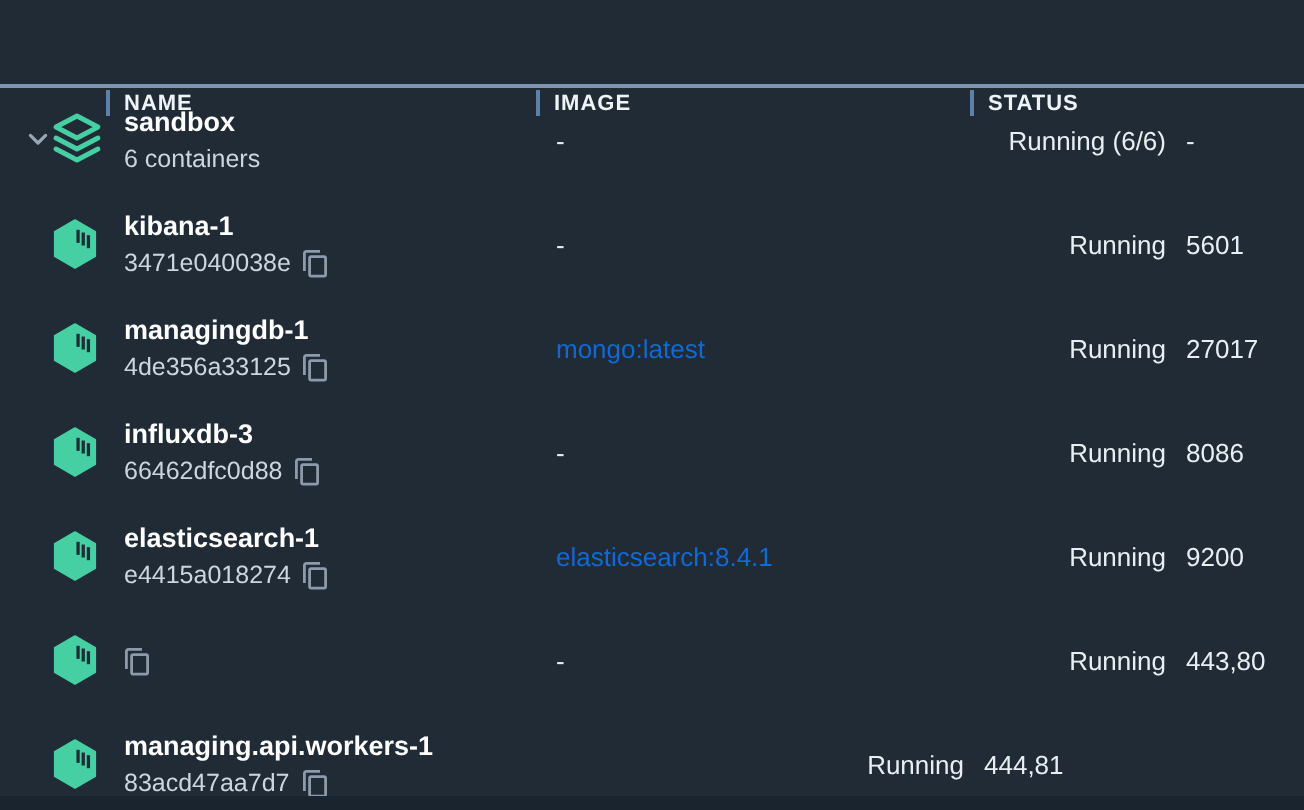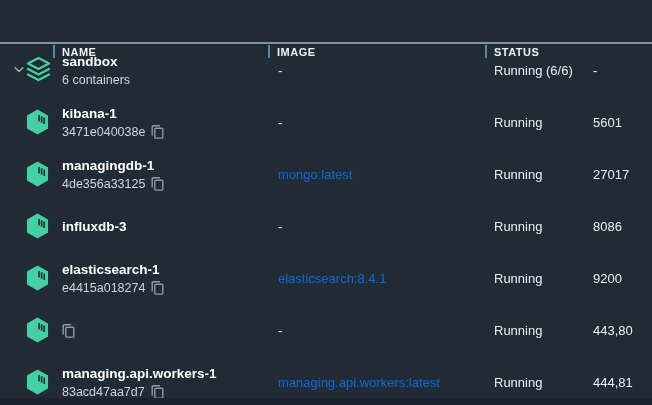--- a/index.html
+++ b/index.html
@@ -53,21 +53,21 @@
     position:absolute;left:62px;top:50%;transform:translateY(-50%);
     display:flex;flex-direction:column;white-space:nowrap;
   }
   .cname{color:var(--name-text);font-size:13.5px;font-weight:700;line-height:17px;}
   .csub{
     color:var(--sub-text);font-size:12.5px;line-height:16px;margin-top:2px;
     display:flex;align-items:flex-end;gap:6px;
   }
   .image-cell{padding-left:13px;font-size:13px;color:var(--cell-text);white-space:nowrap;}
   .image-cell .img-link{color:var(--link);}
-  .status-cell{padding-left:12px;font-size:13px;color:var(--cell-text);white-space:nowrap;}
+  .status-cell{padding-left:12px;font-size:13px;color:var(--cell-text);white-space:nowrap;text-align:right;}
   .ports-cell{padding-left:10px;font-size:13px;color:var(--cell-text);white-space:nowrap;}
   .bottom-strip{
     position:absolute;left:0;bottom:0;width:652px;height:7px;background:var(--bottom);
   }
 </style>
 </head>
 <body>
 
 <div class="table">
   <div class="header">
@@ -181,20 +181,31 @@
     <polygon points="12,0 23,6.3 23,19.7 12,26 1,19.7 1,6.3" fill="var(--teal)"></polygon>
     <g stroke="var(--bg)" stroke-width="1.7">
       <line x1="13.6" y1="5.6" x2="13.6" y2="12.4"></line>
       <line x1="16.3" y1="7.0" x2="16.3" y2="13.8"></line>
       <line x1="19.0" y1="8.4" x2="19.0" y2="15.2"></line>
     </g>
   </svg>
           </span>
           <div class="name-block">
             <div class="cname">influxdb-3</div>
+            <div class="csub">
+              <span>66462dfc0d88</span>
+              <span style="display: flex;">
+                <svg width="13" height="15" viewBox="0 0 13 15">
+    <g stroke="var(--icon-gray)" stroke-width="1.4" fill="none" stroke-linejoin="round">
+      <path d="M1.2 11 V2.2 a1 1 0 0 1 1-1 H9"></path>
+      <rect x="3.8" y="3.8" width="8" height="9.8" rx="0.8"></rect>
+    </g>
+  </svg>
+              </span>
+            </div>
           </div>
         </div>
         <div class="image-cell cell"><span class="img-plain">-</span></div>
         <div class="status-cell cell">Running</div>
         <div class="ports-cell cell">8086</div>
       </div>
       <div class="row">
         <div class="name-cell cell">
           <span class="row-icon">
             <svg width="23" height="25" viewBox="0 0 24 26">
@@ -274,19 +285,18 @@
                 <svg width="13" height="15" viewBox="0 0 13 15">
     <g stroke="var(--icon-gray)" stroke-width="1.4" fill="none" stroke-linejoin="round">
       <path d="M1.2 11 V2.2 a1 1 0 0 1 1-1 H9"></path>
       <rect x="3.8" y="3.8" width="8" height="9.8" rx="0.8"></rect>
     </g>
   </svg>
               </span>
             </div>
           </div>
         </div>
-        <div class="image-cell cell"><span class="img-link">managing.api.workers:latest</span></div>
         <div class="status-cell cell">Running</div>
         <div class="ports-cell cell">444,81</div>
       </div>
     </div>
 </div>
 <div class="bottom-strip"></div>
 
 </body></html>

